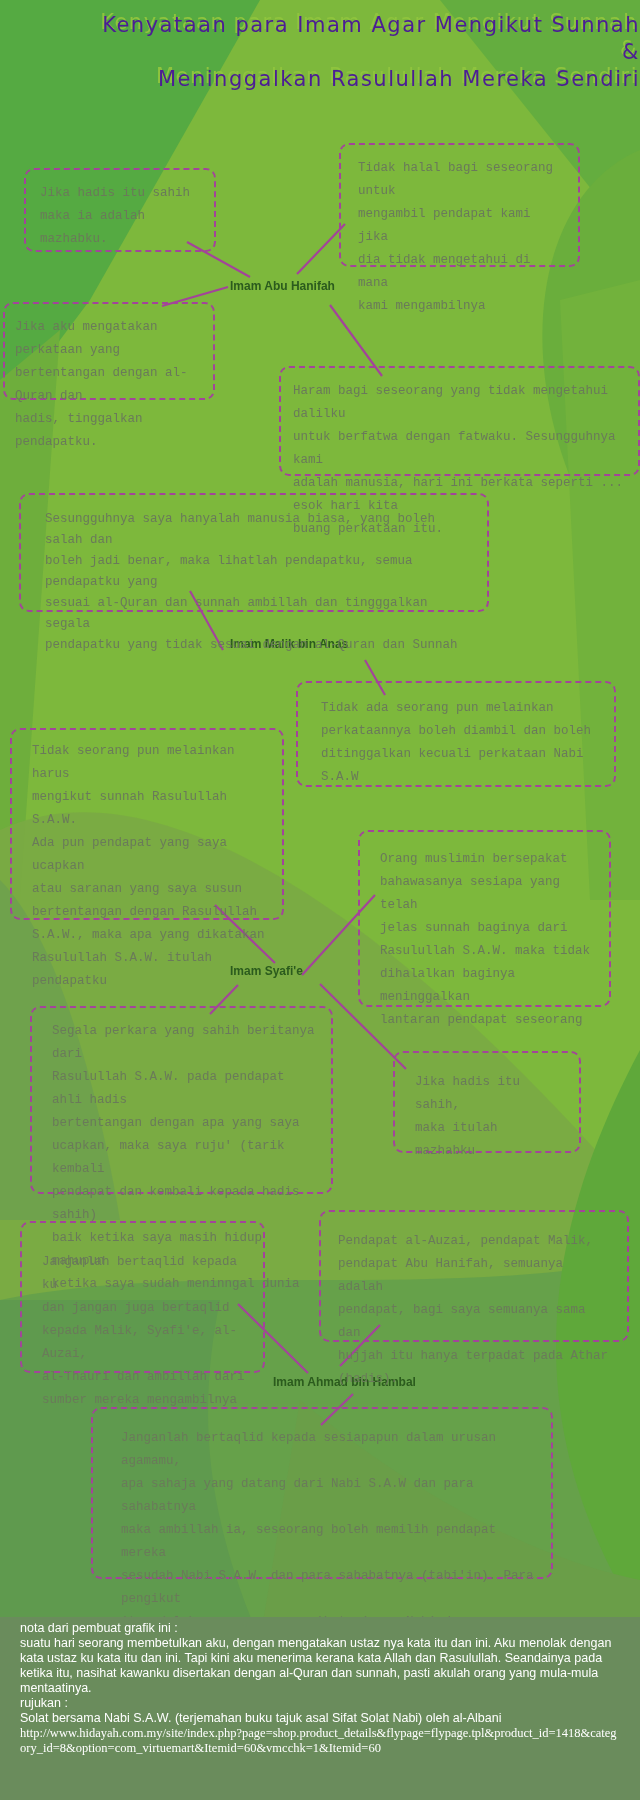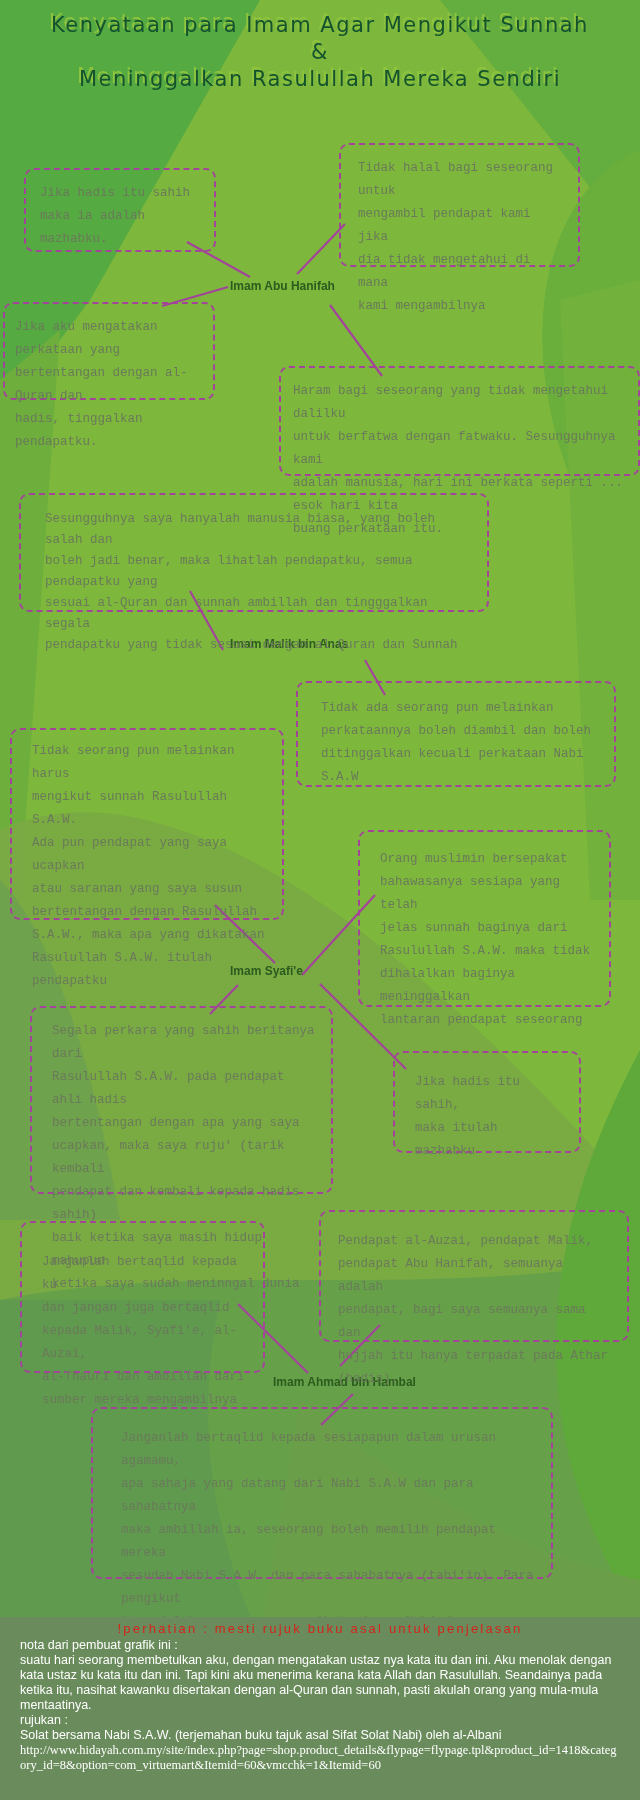--- a/index.html
+++ b/index.html
@@ -4,22 +4,22 @@
 <style>
   html, body { margin: 0; padding: 0; }
   body {
     width: 640px; height: 1800px; position: relative; overflow: hidden;
     font-family: "DejaVu Sans", sans-serif;
     background: #7db83c;
   }
   .bg { position: absolute; inset: 0; overflow: hidden; }
   .bg svg { position: absolute; left: 0; top: 0; }
   .title {
-    position: absolute; left: 0; top: 12px; width: 640px; text-align: center;
-    color: #14532d; font-size: 21px; letter-spacing: 1.5px; line-height: 27px;
+    position: absolute; left: 0; top: 12px; width: 640px; text-align: right;
+    color: #4c1d95; font-size: 21px; letter-spacing: 1.5px; line-height: 27px;
     text-shadow: -2px -3px 0 #8fc43e;
   }
   .title div { white-space: nowrap; }
   .box {
     position: absolute; box-sizing: border-box;
     border: 2px dashed #a3449a; border-radius: 10px;
     color: #6a7a5a; font-size: 12.5px; line-height: 23px;
     padding: 12px 14px;
     font-family: Liberation Mono, monospace;
   }
@@ -172,19 +172,18 @@
 <div class="box" style="left:91px; top:1407px; width:462px; height:172px; padding-left:28px; padding-top:18px;">
   <p>Janganlah bertaqlid kepada sesiapapun dalam urusan agamamu,
 apa sahaja yang datang dari Nabi S.A.W dan para sahabatnya
 maka ambillah ia, seseorang boleh memilih pendapat mereka
 sesudah Nabi S.A.W. dan para sahabatnya (tabi'in). Para pengikut
 itu adalah orang yang mengikut ajaran Nabi dan perkataan para
 sahabat, sesudah itu ucapan para tabi'in boleh dipilih.</p>
 </div>
 
 <div class="footer">
-  <div class="warn">!perhatian : mesti rujuk buku asal untuk penjelasan</div>
   <div class="ft-head">nota dari pembuat grafik ini :</div>
   <div>suatu hari seorang membetulkan aku, dengan mengatakan ustaz nya kata itu dan ini. Aku menolak dengan kata ustaz ku kata itu dan ini. Tapi kini aku menerima kerana kata Allah dan Rasulullah. Seandainya pada ketika itu, nasihat kawanku disertakan dengan al-Quran dan sunnah, pasti akulah orang yang mula-mula mentaatinya.</div>
   <div class="ft-head">rujukan :</div>
   <div>Solat bersama Nabi S.A.W. (terjemahan buku tajuk asal Sifat Solat Nabi) oleh  al-Albani</div>
   <div class="ft-url">http://www.hidayah.com.my/site/index.php?page=shop.product_details&amp;flypage=flypage.tpl&amp;product_id=1418&amp;category_id=8&amp;option=com_virtuemart&amp;Itemid=60&amp;vmcchk=1&amp;Itemid=60</div>
 </div>
 
 </body></html>

